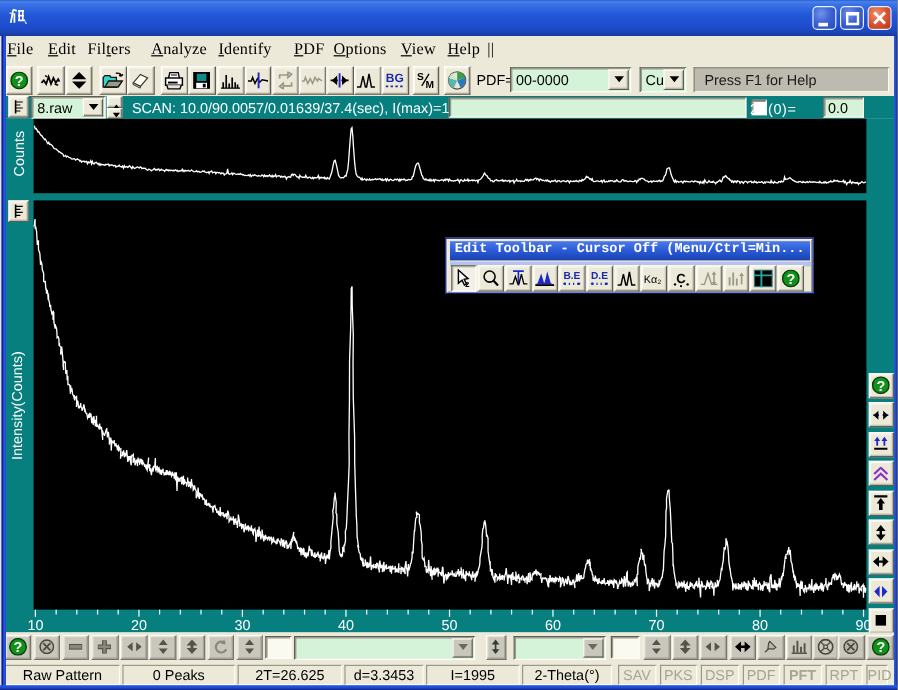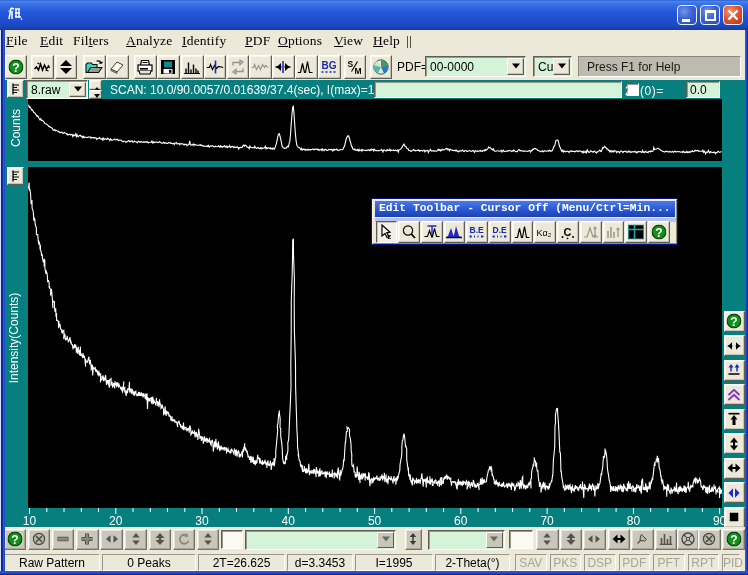--- a/index.html
+++ b/index.html
@@ -514,21 +514,21 @@
     </div>
     <div class="seg gray" style="left:544.5px;width:31.5px;">
       <div>PKS</div>
     </div>
     <div class="seg gray" style="left:579px;width:31.5px;">
       <div>DSP</div>
     </div>
     <div class="seg gray" style="left:613.5px;width:31.5px;">
       <div>PDF</div>
     </div>
-    <div class="seg gray" style="left:648px;width:31.5px;">
+    <div class="seg gray" style="left:648px;width:31.5px;font-weight:bold;">
       <div>PFT</div>
     </div>
     <div class="seg gray" style="left:682.5px;width:31.5px;">
       <div>RPT</div>
     </div>
     <div class="seg gray" style="left:717px;width:18px;">
       <div>PID</div>
     </div>
   </div>
 <div class="abs" style="left:0;top:30px;width:5px;height:542px;background:linear-gradient(90deg,#e8f0fc 0%,#d0ddf8 18%,#16209a 30%,#101a90 45%,#2a5ae8 65%,#2050d8 85%,#1a48c0 100%);"></div>

